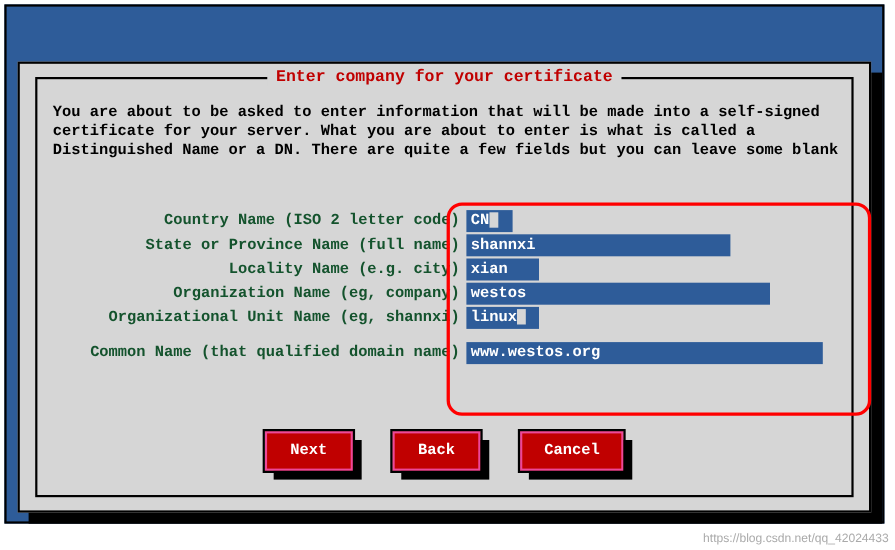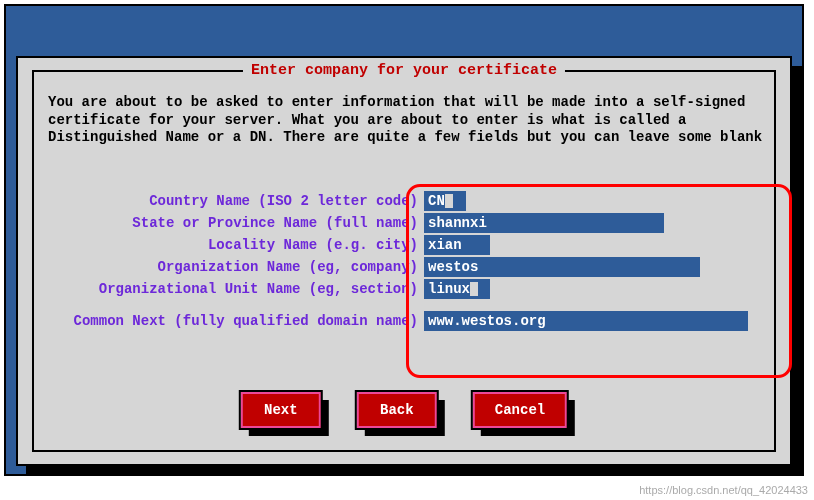--- a/index.html
+++ b/index.html
@@ -63,21 +63,21 @@
     position: absolute;
     top: 132px; left: 24px; right: 24px;
   }
   .row {
     display: flex;
     align-items: center;
     height: 22px;
   }
   .row.gap { margin-top: 10px; }
   .label {
-    color: #6d28d9;
+    color: #14532d;
     text-align: right;
     width: 382px;
     padding-right: 6px;
     white-space: nowrap;
   }
   .input {
     background: #2e5c99;
     color: #fff;
     height: 20px;
     line-height: 20px;
@@ -163,25 +163,25 @@
       </div>
       <div class="row">
         <div class="label">Locality Name (e.g. city)</div>
         <div class="input w-short"><span>xian</span></div>
       </div>
       <div class="row">
         <div class="label">Organization Name (eg, company)</div>
         <div class="input w-long"><span>westos</span></div>
       </div>
       <div class="row">
-        <div class="label">Organizational Unit Name (eg, section)</div>
+        <div class="label">Organizational Unit Name (eg, shannxi)</div>
         <div class="input w-short"><span>linux</span><span class="cursor"></span></div>
       </div>
       <div class="row gap">
-        <div class="label">Common Next (fully qualified domain name)</div>
+        <div class="label">Common Name (that qualified domain name)</div>
         <div class="input w-long2"><span>www.westos.org</span></div>
       </div>
     </div>
 
     <div class="buttons">
       <div class="btn-wrap">
         <div class="btn-shadow"></div>
         <div class="btn">Next</div>
       </div>
       <div class="btn-wrap">

